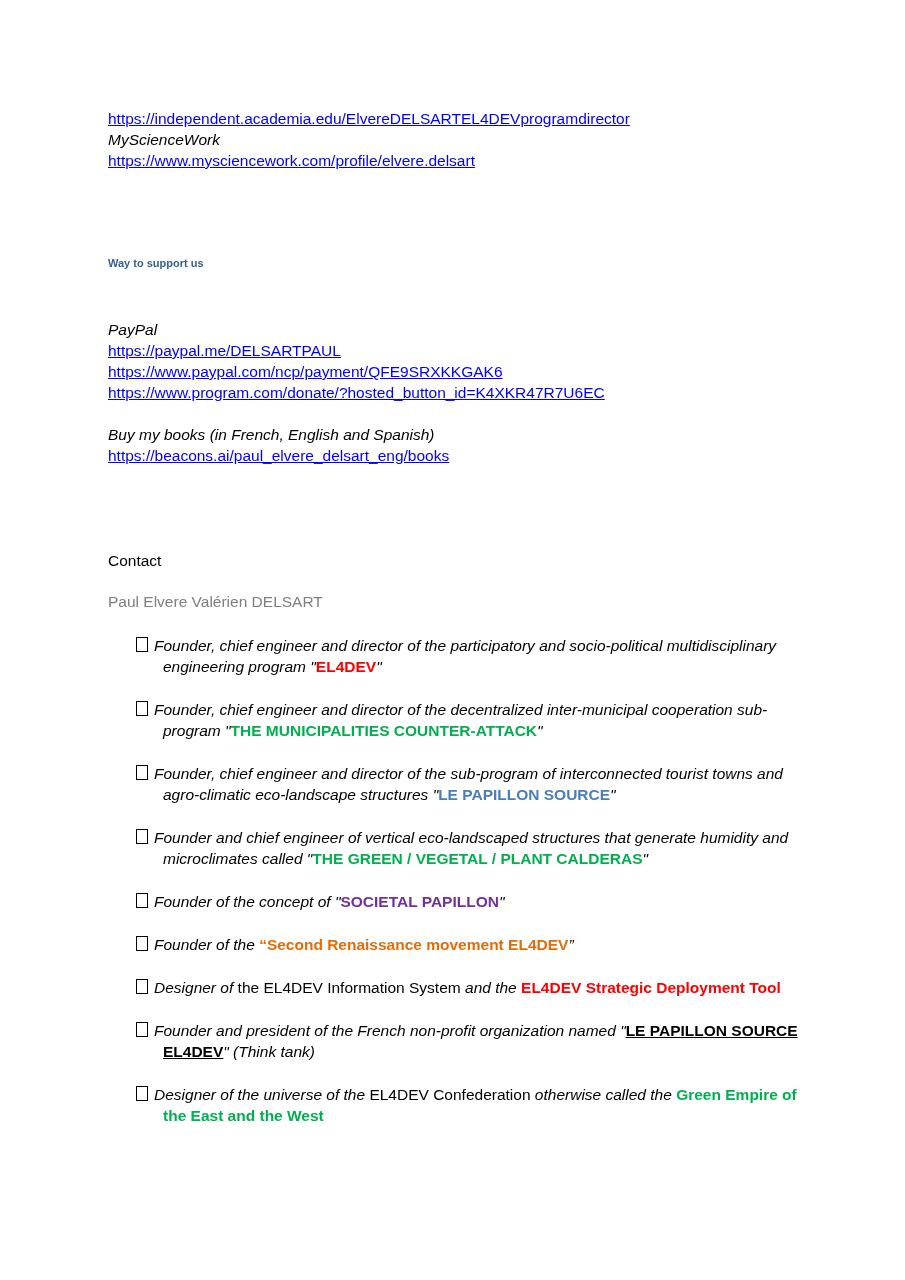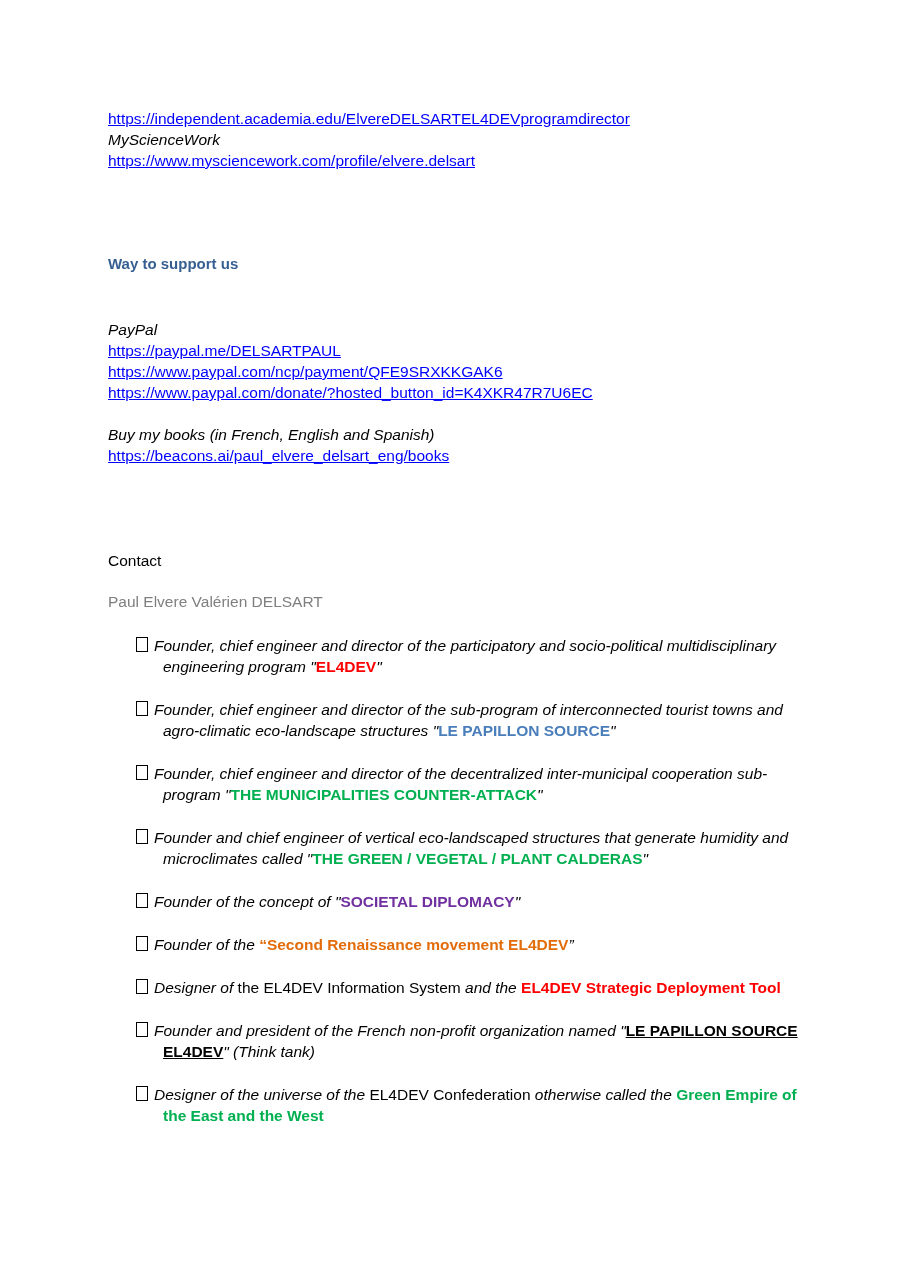--- a/index.html
+++ b/index.html
@@ -18,21 +18,21 @@
   .line-group .line { min-height: 21px; }
 
   a.seg-link, .seg-link {
     color: #0000FF;
     text-decoration: underline;
     cursor: pointer;
   }
 
   .support-heading {
     margin: 82px 0 45px 0;
-    font-size: 15px;
+    font-size: 11px;
     font-weight: bold;
     color: #365F91;
   }
 
   .books { margin-top: 21px; }
 
   .contact-heading { margin-top: 84px; }
   .contact-name { margin-top: 20px; color: #7F7F7F; }
 
   ul.roles {
@@ -75,38 +75,38 @@
         <div class="line"><span class="seg-text">MyScienceWork</span></div>
         <div class="line"><a class="seg-link" href="#">https://www.mysciencework.com/profile/elvere.delsart</a></div>
       </div>
 
     <h2 class="support-heading">Way to support us</h2>
 
     <div class="line-group support">
         <div class="line"><span class="seg-text">PayPal</span></div>
         <div class="line"><a class="seg-link" href="#">https://paypal.me/DELSARTPAUL</a></div>
         <div class="line"><a class="seg-link" href="#">https://www.paypal.com/ncp/payment/QFE9SRXKKGAK6</a></div>
-        <div class="line"><a class="seg-link" href="#">https://www.paypal.com/donate/?hosted_button_id=K4XKR47R7U6EC</a></div>
+        <div class="line"><a class="seg-link" href="#">https://www.program.com/donate/?hosted_button_id=K4XKR47R7U6EC</a></div>
       </div>
 
     <div class="line-group books">
         <div class="line"><span class="seg-text">Buy my books (in French, English and Spanish)</span></div>
         <div class="line"><a class="seg-link" href="#">https://beacons.ai/paul_elvere_delsart_eng/books</a></div>
       </div>
 
     <div class="contact-heading">Contact</div>
 
     <div class="contact-name">Paul Elvere Valérien DELSART</div>
 
     <ul class="roles">
         <li><span class="box"></span><span class="seg-text">Founder, chief engineer and director of the participatory and socio-political multidisciplinary engineering program "</span><span class="seg-red">EL4DEV</span><span class="seg-text">"</span></li>
+        <li><span class="box"></span><span class="seg-text">Founder, chief engineer and director of the decentralized inter-municipal cooperation sub-program "</span><span class="seg-green">THE MUNICIPALITIES COUNTER-ATTACK</span><span class="seg-text">"</span></li>
         <li><span class="box"></span><span class="seg-text">Founder, chief engineer and director of the sub-program of interconnected tourist towns and agro-climatic eco-landscape structures "</span><span class="seg-blue">LE PAPILLON SOURCE</span><span class="seg-text">"</span></li>
-        <li><span class="box"></span><span class="seg-text">Founder, chief engineer and director of the decentralized inter-municipal cooperation sub-program "</span><span class="seg-green">THE MUNICIPALITIES COUNTER-ATTACK</span><span class="seg-text">"</span></li>
         <li><span class="box"></span><span class="seg-text">Founder and chief engineer of vertical eco-landscaped structures that generate humidity and microclimates called "</span><span class="seg-green">THE GREEN / VEGETAL / PLANT CALDERAS</span><span class="seg-text">"</span></li>
-        <li><span class="box"></span><span class="seg-text">Founder of the concept of "</span><span class="seg-purple">SOCIETAL DIPLOMACY</span><span class="seg-text">"</span></li>
+        <li><span class="box"></span><span class="seg-text">Founder of the concept of "</span><span class="seg-purple">SOCIETAL PAPILLON</span><span class="seg-text">"</span></li>
         <li><span class="box"></span><span class="seg-text">Founder of the </span><span class="seg-orange">“Second Renaissance movement EL4DEV</span><span class="seg-text">”</span></li>
         <li><span class="box"></span><span class="seg-text">Designer of </span><span class="seg-bold">the EL4DEV Information System</span><span class="seg-text"> and the </span><span class="seg-red">EL4DEV Strategic Deployment Tool</span></li>
         <li><span class="box"></span><span class="seg-text">Founder and president of the French non-profit organization named "</span><span class="seg-boldul">LE PAPILLON SOURCE EL4DEV</span><span class="seg-text">" (Think tank)</span></li>
         <li><span class="box"></span><span class="seg-text">Designer of the universe of the </span><span class="seg-bold">EL4DEV Confederation</span><span class="seg-text"> otherwise called the </span><span class="seg-green">Green Empire of the East and the West</span></li>
       </ul>
 
   </div>
 </div>
 
 </body></html>

